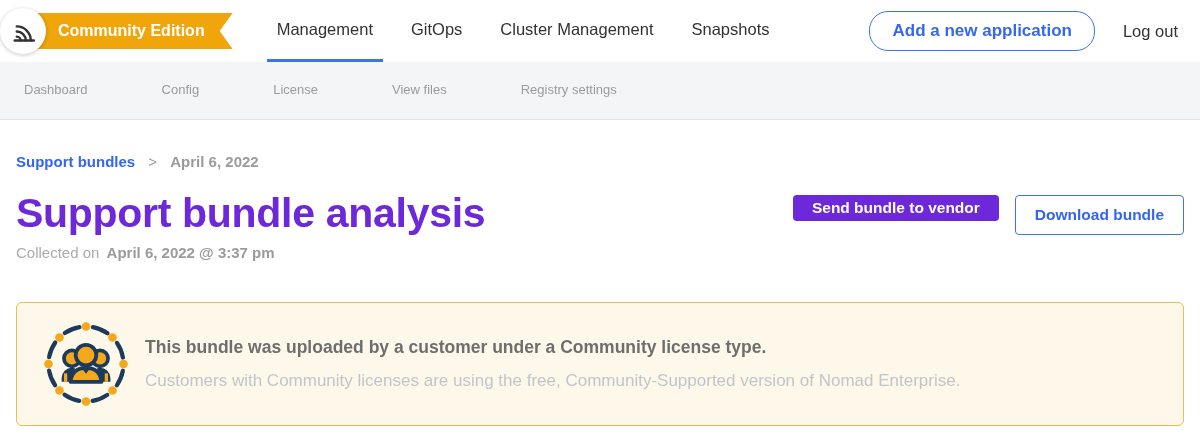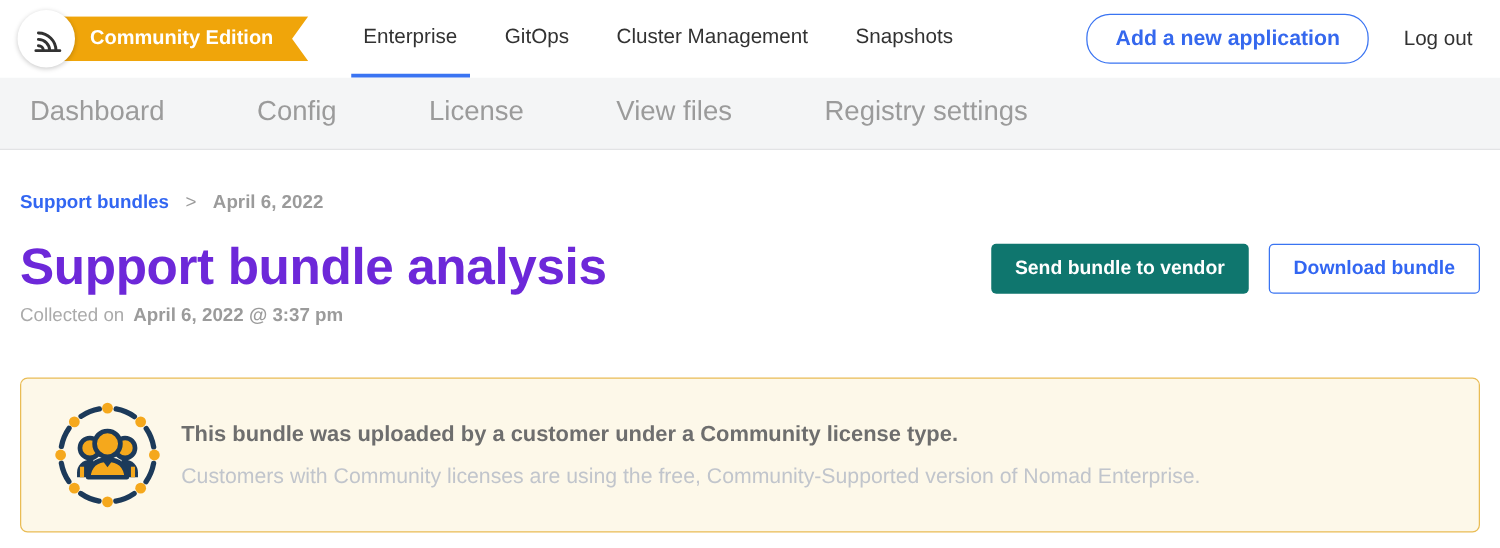--- a/index.html
+++ b/index.html
@@ -1,60 +1,60 @@
 <!DOCTYPE html>
 <html><head>
 <meta charset="utf-8">
 <style>
   * { margin: 0; padding: 0; box-sizing: border-box; }
   html, body { width: 1200px; height: 438px; overflow: hidden; background: #fff;
     font-family: "Liberation Sans", sans-serif; }
 
   
   .topnav { display: flex; align-items: center; height: 62px; background: #fff; position: relative; }
-  .brand { display: flex; align-items: center; padding-left: 14px; }
+  .brand { display: flex; align-items: center; }
   .logo-circle { width: 46px; height: 46px; border-radius: 50%; background: #fff;
     box-shadow: 0 1px 4px rgba(0,0,0,.22); display: flex; align-items: center;
     justify-content: center; position: relative; z-index: 2; }
   .ribbon { margin-left: -20px; background: #F0A50A; color: #fff; font-weight: 700;
     font-size: 16px; height: 36px; line-height: 36px; padding: 0 28px 0 32px;
     clip-path: polygon(0 0, 100% 0, calc(100% - 13px) 50%, 100% 100%, 0 100%); }
   .topnav-items { display: flex; margin-left: 34px; gap: 18px; height: 62px; }
   .topnav-item { display: flex; align-items: center; height: 100%; padding: 0 10px;
     font-size: 16.5px; color: #323232; font-weight: 500; cursor: pointer;
     border-bottom: 3px solid transparent; }
   .topnav-item.active { border-bottom-color: #3A74F2; }
   .topnav-right { margin-left: auto; display: flex; align-items: center; padding-right: 22px; }
   .add-app-btn { border: 1.5px solid #3A74F2; color: #3568EE; background: #fff;
     font-weight: 700; font-size: 17px; border-radius: 19px; padding: 9px 22px;
     font-family: "Liberation Sans", sans-serif; cursor: pointer; }
   .logout { margin-left: 28px; font-size: 16.5px; color: #323232; cursor: pointer; }
 
   
   .subnav { display: flex; gap: 74px; padding-left: 24px; background: #F4F5F6;
     border-bottom: 1px solid #E2E3E5; height: 58px; }
-  .subnav-item { display: flex; align-items: center; height: 100%; font-size: 22px;
+  .subnav-item { display: flex; align-items: center; height: 100%; font-size: 13px;
     color: #9B9B9B; font-weight: 500; cursor: pointer; border-bottom: 3px solid transparent; }
   .subnav-item.active { color: #323232; font-weight: 700; border-bottom-color: #3A74F2; }
 
   
   .content { padding: 0 16px; }
   .breadcrumb { margin-top: 33px; font-size: 15px; }
   .breadcrumb .crumb-link { color: #3266F2; font-weight: 700; cursor: pointer; }
   .breadcrumb .crumb-sep { color: #9B9B9B; margin: 0 9px; font-weight: 400; }
   .breadcrumb .crumb-current { color: #9B9B9B; font-weight: 700; }
 
   .page-header { display: flex; justify-content: space-between; margin-top: 20px; }
   .page-title { font-size: 41px; font-weight: 700; color: #6d28d9; letter-spacing: -.3px; }
   .page-subtitle { margin-top: 7px; font-size: 15px; color: #ABABAB; }
   .page-subtitle .date { font-weight: 700; color: #9B9B9B; margin-left: 3px; }
   .actions { display: flex; gap: 16px; align-items: flex-start; padding-top: 5px; }
   .btn { font-family: "Liberation Sans", sans-serif; font-weight: 700; font-size: 15.5px;
     border-radius: 4px; cursor: pointer; }
-  .btn-primary { background: #0f766e; color: #fff; border: none; padding: 11px 19px; }
+  .btn-primary { background: #6d28d9; color: #fff; border: none; padding: 4px 19px; }
   .btn-outline { background: #fff; color: #3266F2; border: 1px solid #3A74F2; padding: 10px 19px; }
 
   
   .alert { margin-top: 41px; display: flex; align-items: center; gap: 14px;
     background: #FDF8E9; border: 1.5px solid #E9BC55; border-radius: 6px;
     padding: 16px 24px; min-height: 124px; }
   .alert-icon { width: 90px; height: 90px; flex: 0 0 auto; }
   .alert-title { font-size: 17.5px; font-weight: 700; color: #6E6E6E; }
   .alert-desc { margin-top: 13px; font-size: 17px; color: #C1C5CC; }
 </style>
@@ -69,21 +69,21 @@
         <path d="M6 12 a8 8 0 0 1 8 8"></path>
         <path d="M6 7.5 a12.5 12.5 0 0 1 12.5 12.5"></path>
         <path d="M6 3.5 a16.5 16.5 0 0 1 16.5 16.5" opacity="0"></path>
         <path d="M4.2 20 h17"></path>
       </svg>
     </div>
     <div class="ribbon">Community Edition</div>
   </div>
 
   <nav class="topnav-items">
-    <div class="topnav-item active">Enterprise</div>
+    <div class="topnav-item active">Management</div>
     <div class="topnav-item">GitOps</div>
     <div class="topnav-item">Cluster Management</div>
     <div class="topnav-item">Snapshots</div>
   </nav>
 
   <div class="topnav-right">
     <button class="add-app-btn">Add a new application</button>
     <span class="logout">Log out</span>
   </div>
 </header>

